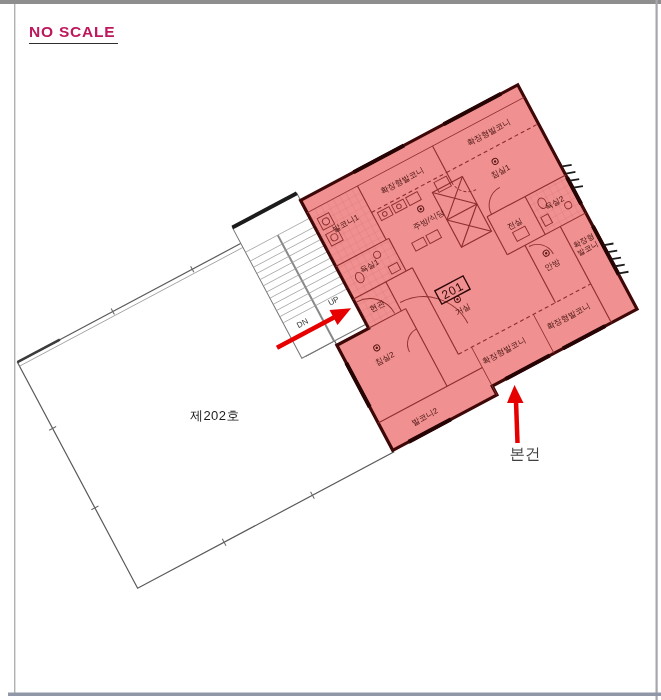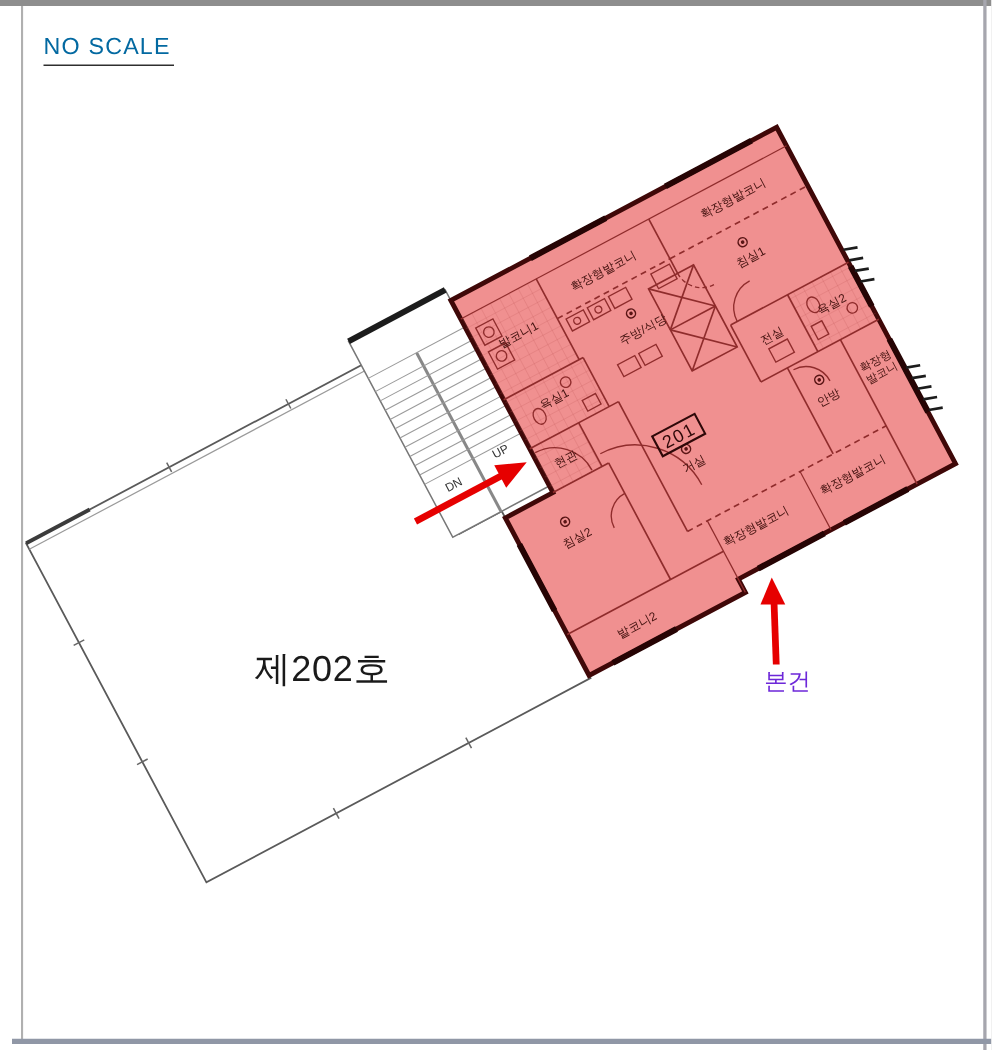--- a/index.html
+++ b/index.html
@@ -3,28 +3,28 @@
 <meta charset="utf-8">
 <style>
   html,body{margin:0;padding:0;background:#e8e8e8;}
   .page{
     position:relative;width:661px;height:700px;background:#ffffff;overflow:hidden;
     font-family:"Liberation Sans","DejaVu Sans",sans-serif;
   }
   .page svg{position:absolute;left:0;top:0;}
   .screen-label{position:absolute;white-space:nowrap;}
   .no-scale{
-    left:29px;top:23px;font-size:15.5px;letter-spacing:.8px;color:#0369a1;
-    border-bottom:1.5px solid #2e2e2e;padding:0 2px 2px 0;font-weight:400;text-align:center;
+    left:29px;top:23px;font-size:15.5px;letter-spacing:.8px;color:#be185d;
+    border-bottom:1.5px solid #2e2e2e;padding:0 2px 2px 0;font-weight:700;text-align:center;
   }
   .unit202-label{
-    left:160px;top:430px;width:110px;text-align:center;
-    font-size:24px;color:#1a1a1a;letter-spacing:.5px;
+    left:160px;top:407px;width:110px;text-align:center;
+    font-size:13px;color:#1a1a1a;letter-spacing:.5px;
   }
-  .callout{color:#6d28d9;font-size:15.5px;text-align:center;width:110px;left:470px;}
+  .callout{color:#404040;font-size:15.5px;text-align:center;width:110px;left:470px;}
   .callout.l1{top:444px;}
   .callout.l2{top:466px;}
 </style>
 </head>
 <body>
 
 <div class="page">
 
   <svg width="661" height="700" viewBox="0 0 661 700">
     <defs>

